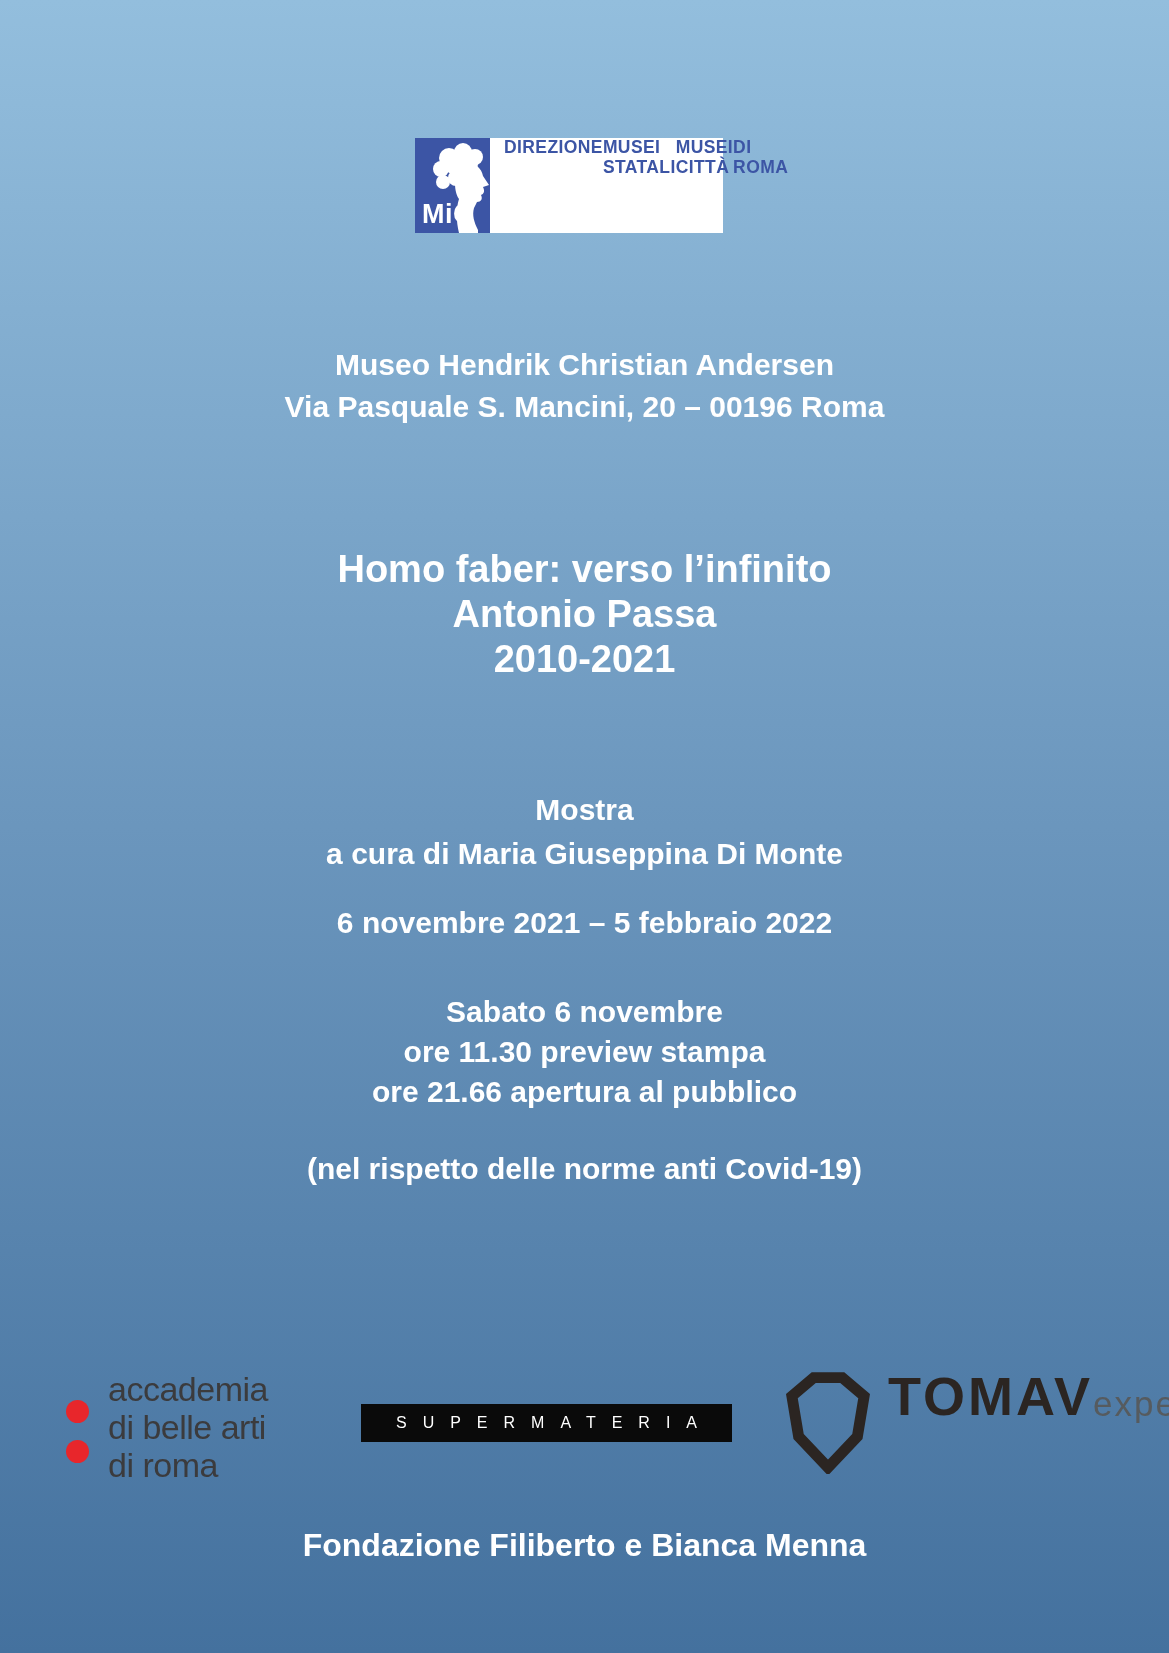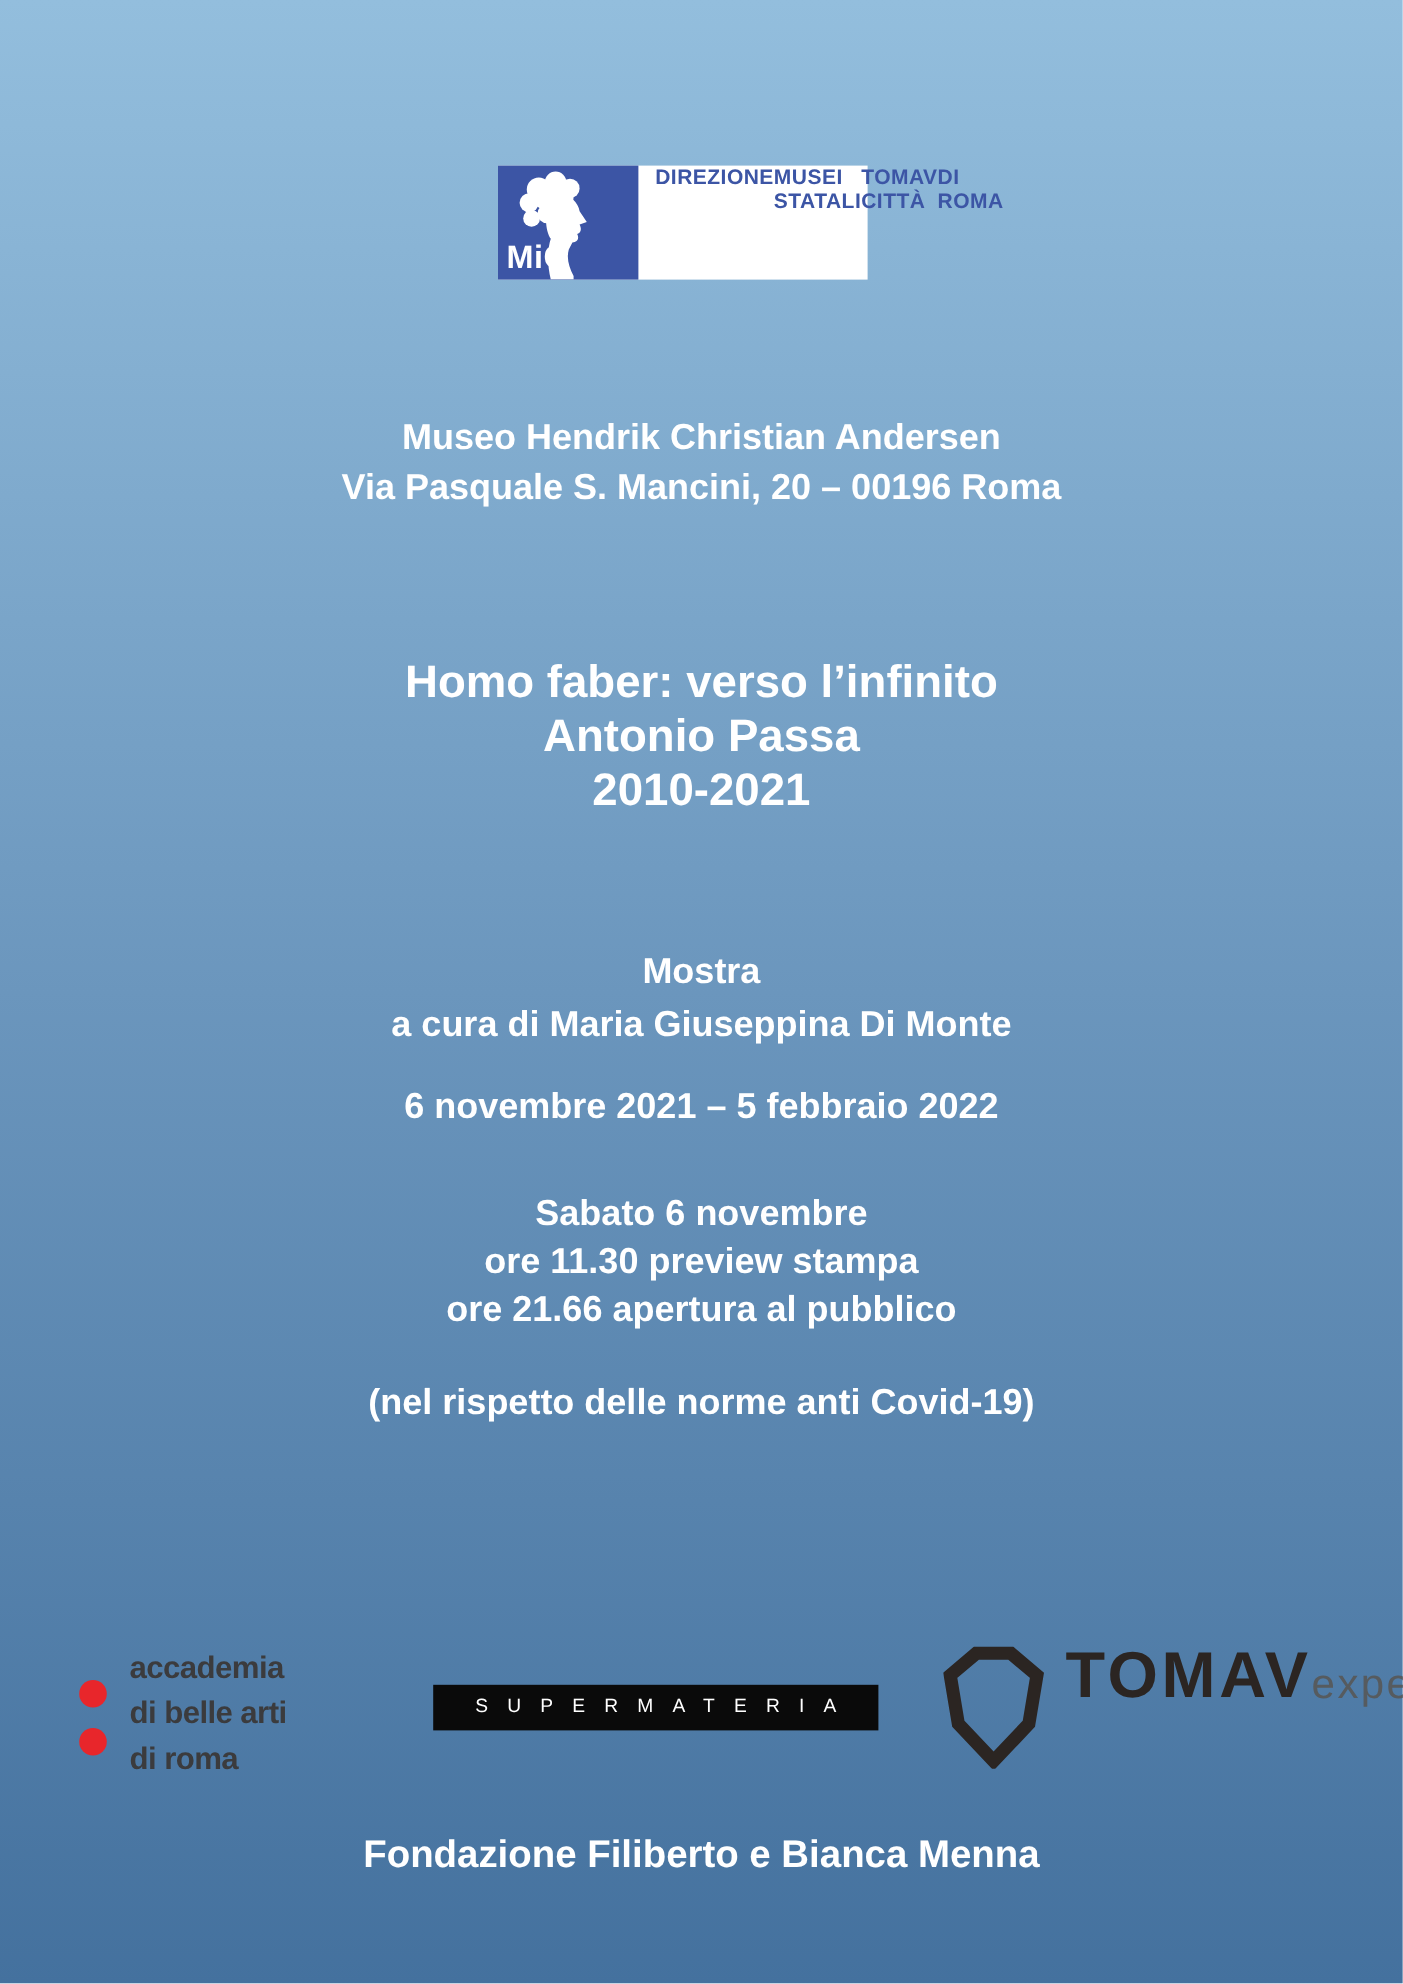--- a/index.html
+++ b/index.html
@@ -15,21 +15,21 @@
   }
   
   .mic-logo{
     position:absolute; left:415px; top:138px;
     width:308px; height:95px;
     background:#ffffff;
     display:flex;
   }
   .mic-emblem{
     position:relative;
-    width:117px; height:95px;
+    width:75px; height:95px;
     background:var(--mic-blue,#3c55a5);
     flex:0 0 auto;
   }
   .mic-emblem svg{ position:absolute; inset:0; width:95px; height:95px; }
   .mic-acronym{
     position:absolute; left:7px; bottom:3px;
     color:#ffffff; font-weight:bold; font-size:27px; letter-spacing:0.5px;
   }
   .mic-text{
     flex:1; display:flex; flex-direction:row; justify-content:center;
@@ -59,21 +59,21 @@
   .accademia .dots{ position:relative; width:42px; }
   .accademia .dot{
     position:absolute; left:0;
     width:23px; height:23px; border-radius:50%;
     background:var(--acc-red,#e8262b);
   }
   .accademia .dot1{ top:30px; }
   .accademia .dot2{ top:70px; }
   .accademia .acc-text{
     color:var(--acc-ink,#3b3b3d);
-    font-size:26px; font-weight:bold; line-height:38px;
+    font-size:34px; font-weight:normal; line-height:38px;
     letter-spacing:-0.5px;
   }
   .supermateria{
     position:absolute; left:361px; top:1404px;
     width:371px; height:38px;
     background:var(--sm-bg,#0a0a0a);
     display:flex; align-items:center; justify-content:center;
   }
   .supermateria .sm-label{
     color:#ffffff; font-size:16px; font-weight:normal;
@@ -113,21 +113,21 @@
           <circle cx="28" cy="44" r="7"></circle>
           <circle cx="41" cy="40" r="8"></circle>
           <path d="M50 22 C60 24 67 31 68 38 L74 47 L68 49 C70 53 69 56 66 57 C68 61 66 64 62 64 L59 70 C57 77 59 84 63 92 L63 95 L44 95 C41 83 41 70 44 61 C38 52 38 32 50 22 Z"></path>
         </g>
       </svg>
       <span class="mic-acronym">MiC</span>
     </div>
     <div class="mic-text">
       <span>DIREZIONE</span>
       <span>MUSEI STATALI</span>
-      <span>TOMAV CITTÀ</span>
+      <span>MUSEI CITTÀ</span>
       <span>DI ROMA</span>
     </div>
   </div>
 
   <div class="center-block venue">
     <div>Museo Hendrik Christian Andersen</div>
     <div>Via Pasquale S. Mancini, 20 – 00196 Roma</div>
   </div>
 
   <div class="center-block title">

